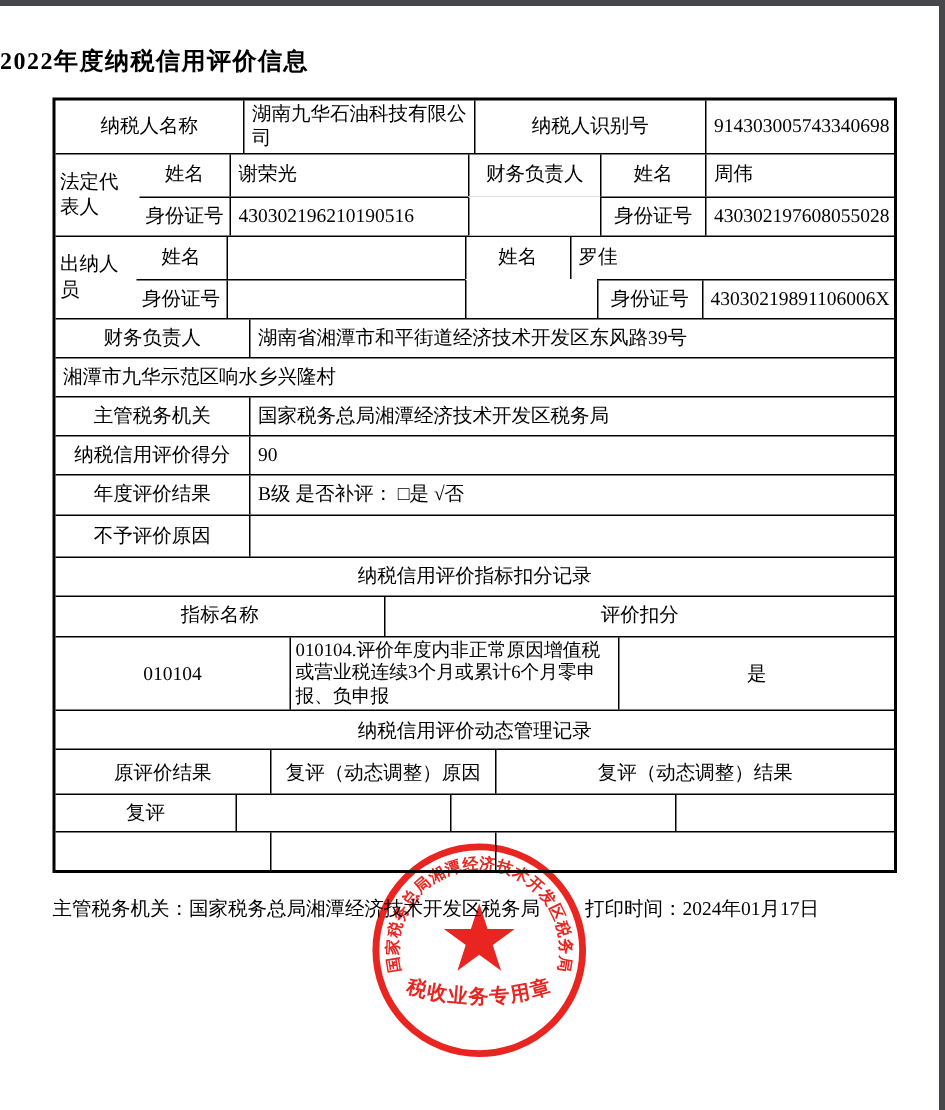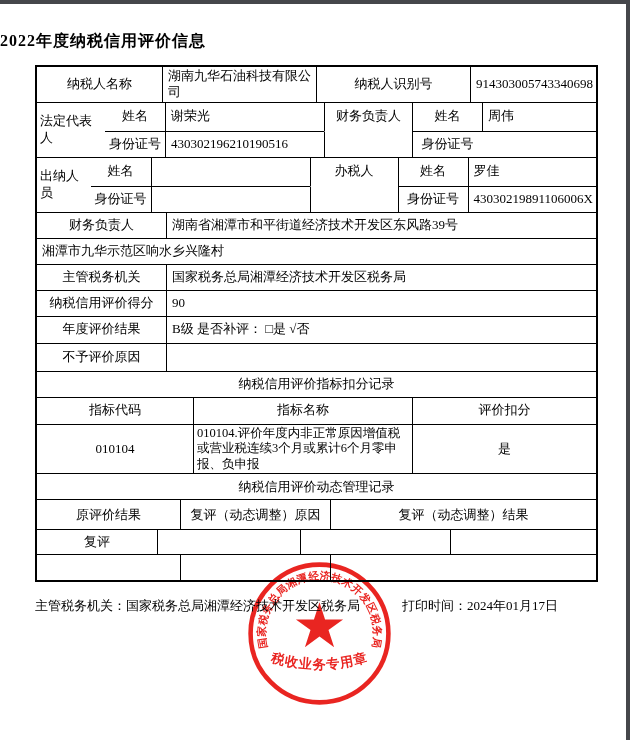--- a/index.html
+++ b/index.html
@@ -43,21 +43,21 @@
   .h24{min-height:24px}.h25{min-height:25px}.h26{min-height:26px}.h27{min-height:27px}
   .h28{min-height:28px}.h29{min-height:29px}.h46{min-height:46px}
   .small{font-size:12.5px}
 
   .section-head { font-size:13px; }
 
   .footer-line {
     position:absolute; top:597px; left:35px; width:563px; font-size:13px;
   }
   .footer-left  { position:absolute; left:0; top:0; white-space:nowrap; }
-  .footer-right { position:absolute; right:40px; top:0; white-space:nowrap; }
+  .footer-right { position:absolute; right:52px; top:0; white-space:nowrap; }
 
   .stamp {
     position:absolute; left:246px; top:560px; width:147px; height:147px;
     z-index:5; opacity:0.92; mix-blend-mode:multiply; pointer-events:none;
   }
 </style>
 </head>
 <body>
 
 <div class="edge-top"></div>
@@ -82,31 +82,31 @@
         <div class="td val w3">谢荣光</div>
         <div class="td w4 cell-merged" style="border-bottom:none">财务负责人</div>
         <div class="td w5">姓名</div>
         <div class="td val w6">周伟</div>
       </div>
       <div class="tr h25">
         <div class="td w2">身份证号</div>
         <div class="td val w3">430302196210190516</div>
         <div class="td w4" style="border-top:1px solid #fff; margin-top:-1px; background:#fff"></div>
         <div class="td w5">身份证号</div>
+        <div class="td val w6">430302197608055028</div>
       </div>
     </div>
   </div>
 
   <div class="tr">
     <div class="td w1">出纳人员</div>
     <div style="flex:1; display:flex; flex-direction:column;">
       <div class="tr h28" style="border-top:none">
         <div class="td w2">姓名</div>
         <div class="td val w3"></div>
-        <div class="td w4" style="border-bottom:none">办税人</div>
         <div class="td w5">姓名</div>
         <div class="td val w6">罗佳</div>
       </div>
       <div class="tr h25">
         <div class="td w2">身份证号</div>
         <div class="td val w3"></div>
         <div class="td w4" style="border-top:1px solid #fff; margin-top:-1px; background:#fff"></div>
         <div class="td w5">身份证号</div>
         <div class="td val w6">43030219891106006X</div>
       </div>
@@ -134,21 +134,20 @@
   </div>
   <div class="tr h27">
     <div class="td wspan12">不予评价原因</div>
     <div class="td val w6"></div>
   </div>
 
   <div class="tr h25">
     <div class="td wfull section-head">纳税信用评价指标扣分记录</div>
   </div>
   <div class="tr h26">
-    <div class="td wb1">指标代码</div>
     <div class="td wb2">指标名称</div>
     <div class="td wb3">评价扣分</div>
   </div>
   <div class="tr h46">
     <div class="td wb1">010104</div>
     <div class="td wb2 small">010104.评价年度内非正常原因增值税或营业税连续3个月或累计6个月零申报、负申报</div>
     <div class="td wb3">是</div>
   </div>
 
   <div class="tr h25">

